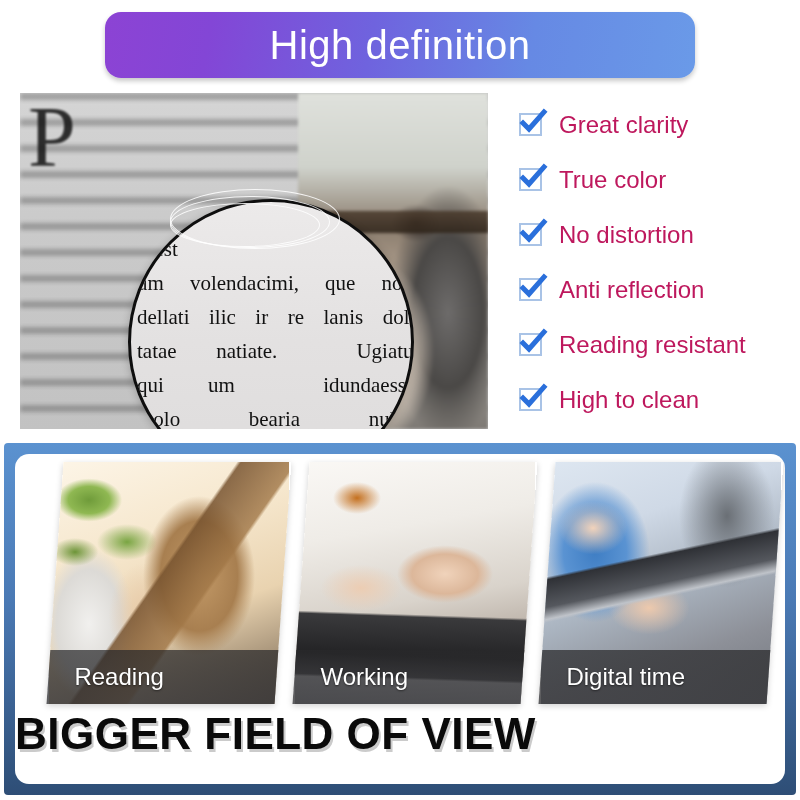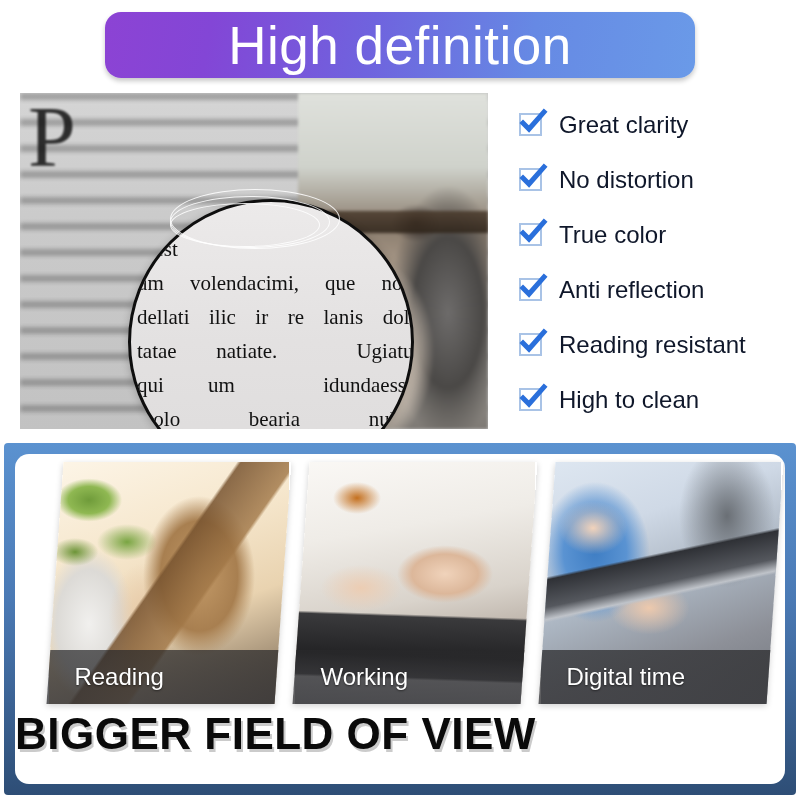--- a/index.html
+++ b/index.html
@@ -29,21 +29,21 @@
     height: 66px;
     border-radius: 16px;
     background: linear-gradient(100deg, #8c43d4 0%, #8346d6 18%, #6f63de 45%, #6689e4 72%, #6a9ae8 100%);
     box-shadow: 0 3px 5px rgba(0,0,0,0.22);
     display: flex;
     align-items: center;
     justify-content: center;
   }
   .banner-title {
     color: #ffffff;
-    font-size: 53px;
+    font-size: 40px;
     font-weight: 400;
     letter-spacing: 0.5px;
     line-height: 1;
     white-space: nowrap;
   }
 
   
   .hero-photo {
     position: absolute;
     left: 20px;
@@ -175,21 +175,21 @@
     width: 23px;
     height: 23px;
     flex: 0 0 23px;
     border: 2px solid #a9c3e6;
     background: #ffffff;
     margin-right: 17px;
   }
   .checkbox svg { position: absolute; left: -3px; top: -8px; }
   .feature-label {
     font-size: 24px;
-    color: #0f172a;
+    color: #be185d;
     line-height: 1;
     white-space: nowrap;
     text-align: center;
   }
 
   
   .bottom-frame {
     position: absolute;
     left: 4px;
     top: 443px;
@@ -344,30 +344,30 @@
       </div>
       <div class="feature-label">Great clarity</div>
     </div>
 
     <div class="feature-row">
       <div class="checkbox">
         <svg width="30" height="30" viewBox="0 0 30 30" aria-hidden="true">
           <path d="M5 16 L11 22 L26 5" fill="none" stroke="#2a6fdb" stroke-width="5" stroke-linecap="square"></path>
         </svg>
       </div>
+      <div class="feature-label">True color</div>
+    </div>
+
+    <div class="feature-row">
+      <div class="checkbox">
+        <svg width="30" height="30" viewBox="0 0 30 30" aria-hidden="true">
+          <path d="M5 16 L11 22 L26 5" fill="none" stroke="#2a6fdb" stroke-width="5" stroke-linecap="square"></path>
+        </svg>
+      </div>
       <div class="feature-label">No distortion</div>
-    </div>
-
-    <div class="feature-row">
-      <div class="checkbox">
-        <svg width="30" height="30" viewBox="0 0 30 30" aria-hidden="true">
-          <path d="M5 16 L11 22 L26 5" fill="none" stroke="#2a6fdb" stroke-width="5" stroke-linecap="square"></path>
-        </svg>
-      </div>
-      <div class="feature-label">True color</div>
     </div>
 
     <div class="feature-row">
       <div class="checkbox">
         <svg width="30" height="30" viewBox="0 0 30 30" aria-hidden="true">
           <path d="M5 16 L11 22 L26 5" fill="none" stroke="#2a6fdb" stroke-width="5" stroke-linecap="square"></path>
         </svg>
       </div>
       <div class="feature-label">Anti reflection</div>
     </div>

